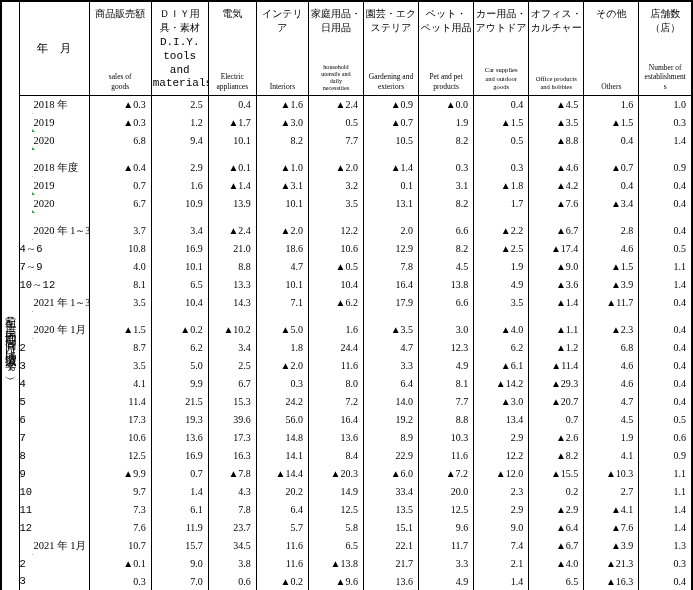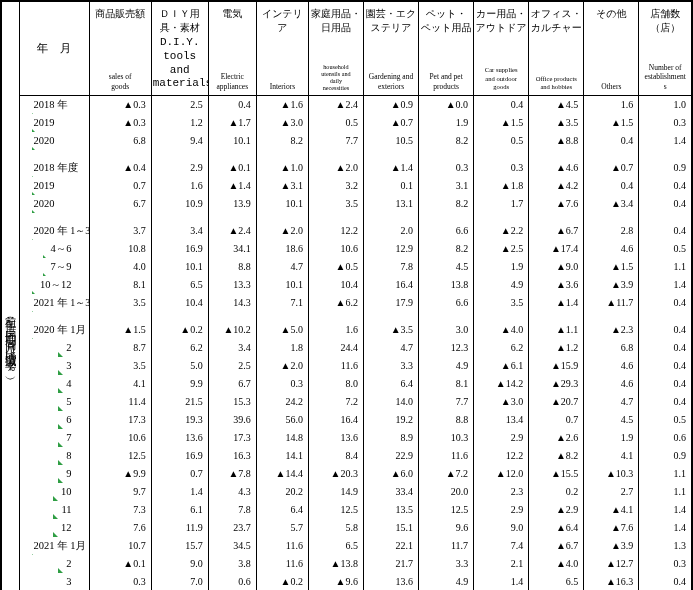--- a/index.html
+++ b/index.html
@@ -17,21 +17,21 @@
   .en{font-size:7.5px;line-height:1.25;color:#000;white-space:pre-line;text-align:center;font-family:"Liberation Serif",serif;}
   .c4 .en{font-size:6.2px;line-height:1.15;}
   .c7 .en,.c8 .en{font-size:6.6px;}
   .c1 .en{font-size:11px;font-family:Liberation Mono, monospace;}
   .ym-head{font-size:11.5px;color:#000;}
   
   tr.data-row{height:18px;}
   tr.spacer{height:9px;}
   td.lbl{border-left:1px solid #000;border-right:1px solid #000;font-family:"Liberation Serif",serif;font-size:10.5px;color:#000;vertical-align:middle;white-space:nowrap;}
   td.lbl.al{text-align:left;padding-left:14px;}
-  td.lbl.ar{text-align:right;padding-right:17px;}
+  td.lbl.ar{text-align:left;padding-right:17px;font-family:Liberation Mono, monospace;}
   td.num{border-left:1px solid #000;border-right:1px solid #000;text-align:right;padding-right:5px;font-family:"Liberation Serif",serif;font-size:10px;color:#000;vertical-align:middle;white-space:nowrap;}
   .lbltext{position:relative;display:inline-block;}
   .small{font-size:10px;}
   .marker{position:absolute;left:-2px;bottom:-6px;width:0;height:0;border-bottom:5px solid #2f9e44;border-right:5px solid transparent;}
   td.lbl.ar .marker{left:-8px;bottom:-4px;}
 </style>
 </head>
 <body>
 
 <div class="sheet">
@@ -267,21 +267,21 @@
           <td class="num">6.6</td>
           <td class="num">▲2.2</td>
           <td class="num">▲6.7</td>
           <td class="num">2.8</td>
           <td class="num">0.4</td>
         </tr>
         <tr class="data-row">
           <td class="lbl ar"><span class="lbltext">4～6<span class="marker" style="border-bottom-color: rgb(47, 158, 68);"></span></span></td>
           <td class="num">10.8</td>
           <td class="num">16.9</td>
-          <td class="num">34.1</td>
+          <td class="num">21.0</td>
           <td class="num">18.6</td>
           <td class="num">10.6</td>
           <td class="num">12.9</td>
           <td class="num">8.2</td>
           <td class="num">▲2.5</td>
           <td class="num">▲17.4</td>
           <td class="num">4.6</td>
           <td class="num">0.5</td>
         </tr>
         <tr class="data-row">
@@ -371,21 +371,21 @@
         <tr class="data-row">
           <td class="lbl ar"><span class="lbltext">3<span class="marker" style="border-bottom-color: rgb(47, 158, 68);"></span></span></td>
           <td class="num">3.5</td>
           <td class="num">5.0</td>
           <td class="num">2.5</td>
           <td class="num">▲2.0</td>
           <td class="num">11.6</td>
           <td class="num">3.3</td>
           <td class="num">4.9</td>
           <td class="num">▲6.1</td>
-          <td class="num">▲15.9</td>
+          <td class="num">▲11.4</td>
           <td class="num">4.6</td>
           <td class="num">0.4</td>
         </tr>
         <tr class="data-row">
           <td class="lbl ar"><span class="lbltext">4<span class="marker" style="border-bottom-color: rgb(47, 158, 68);"></span></span></td>
           <td class="num">4.1</td>
           <td class="num">9.9</td>
           <td class="num">6.7</td>
           <td class="num">0.3</td>
           <td class="num">8.0</td>
@@ -526,21 +526,21 @@
           <td class="lbl ar"><span class="lbltext">2<span class="marker" style="border-bottom-color: rgb(47, 158, 68);"></span></span></td>
           <td class="num">▲0.1</td>
           <td class="num">9.0</td>
           <td class="num">3.8</td>
           <td class="num">11.6</td>
           <td class="num">▲13.8</td>
           <td class="num">21.7</td>
           <td class="num">3.3</td>
           <td class="num">2.1</td>
           <td class="num">▲4.0</td>
-          <td class="num">▲12.7</td>
+          <td class="num">▲21.3</td>
           <td class="num">0.3</td>
         </tr>
         <tr class="data-row">
           <td class="lbl ar"><span class="lbltext">3</span></td>
           <td class="num">0.3</td>
           <td class="num">7.0</td>
           <td class="num">0.6</td>
           <td class="num">▲0.2</td>
           <td class="num">▲9.6</td>
           <td class="num">13.6</td>

